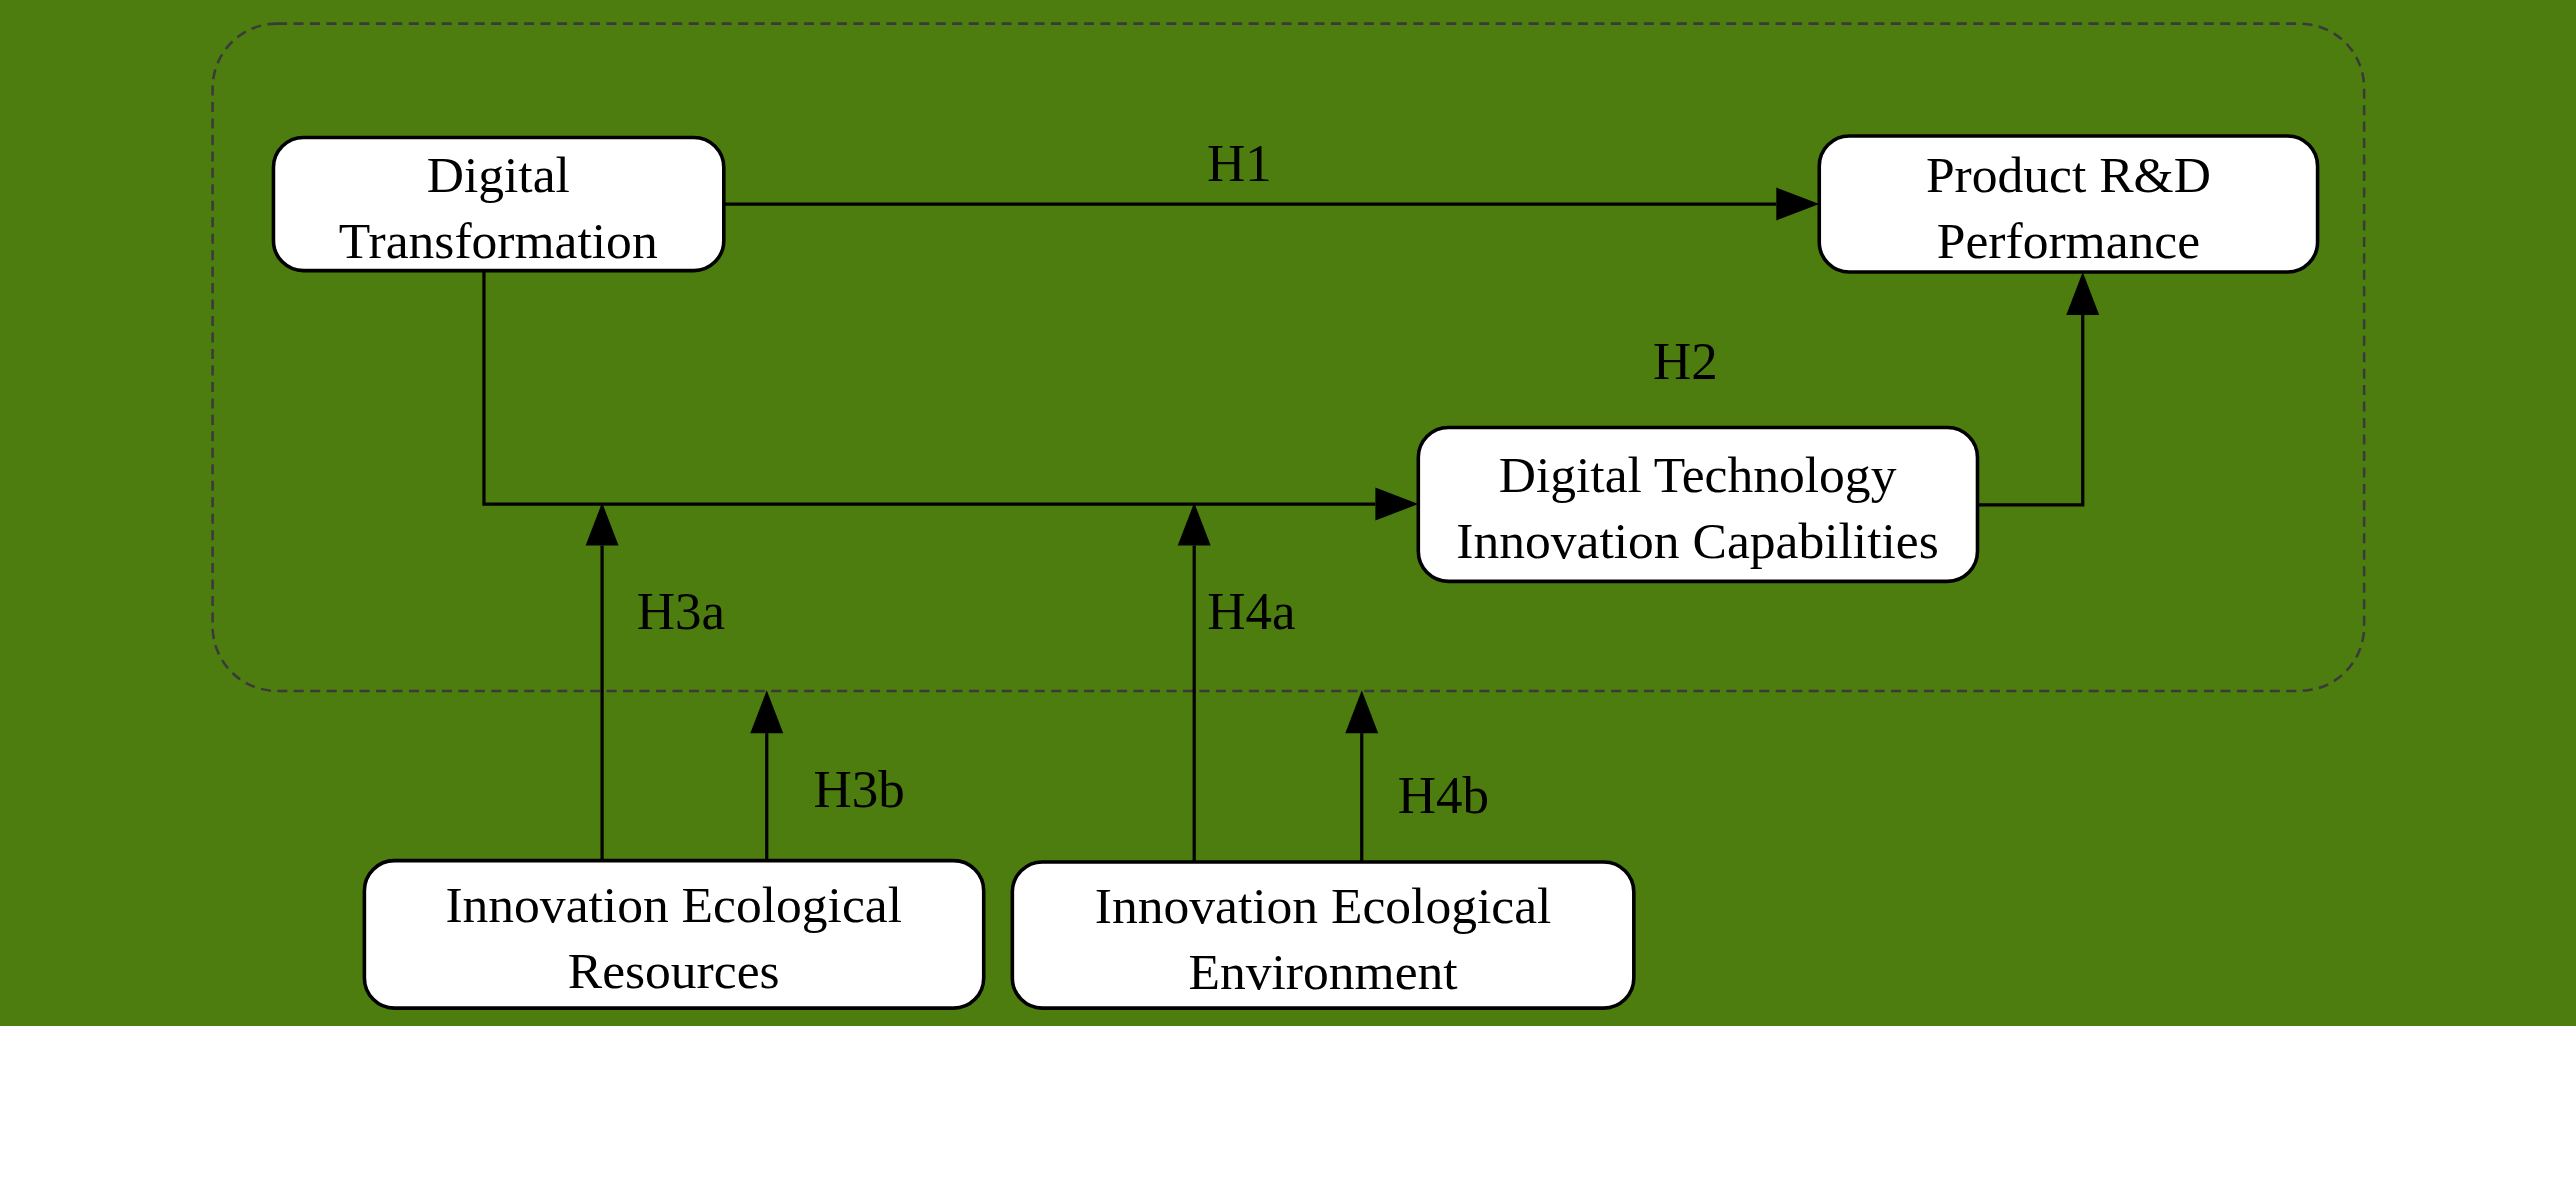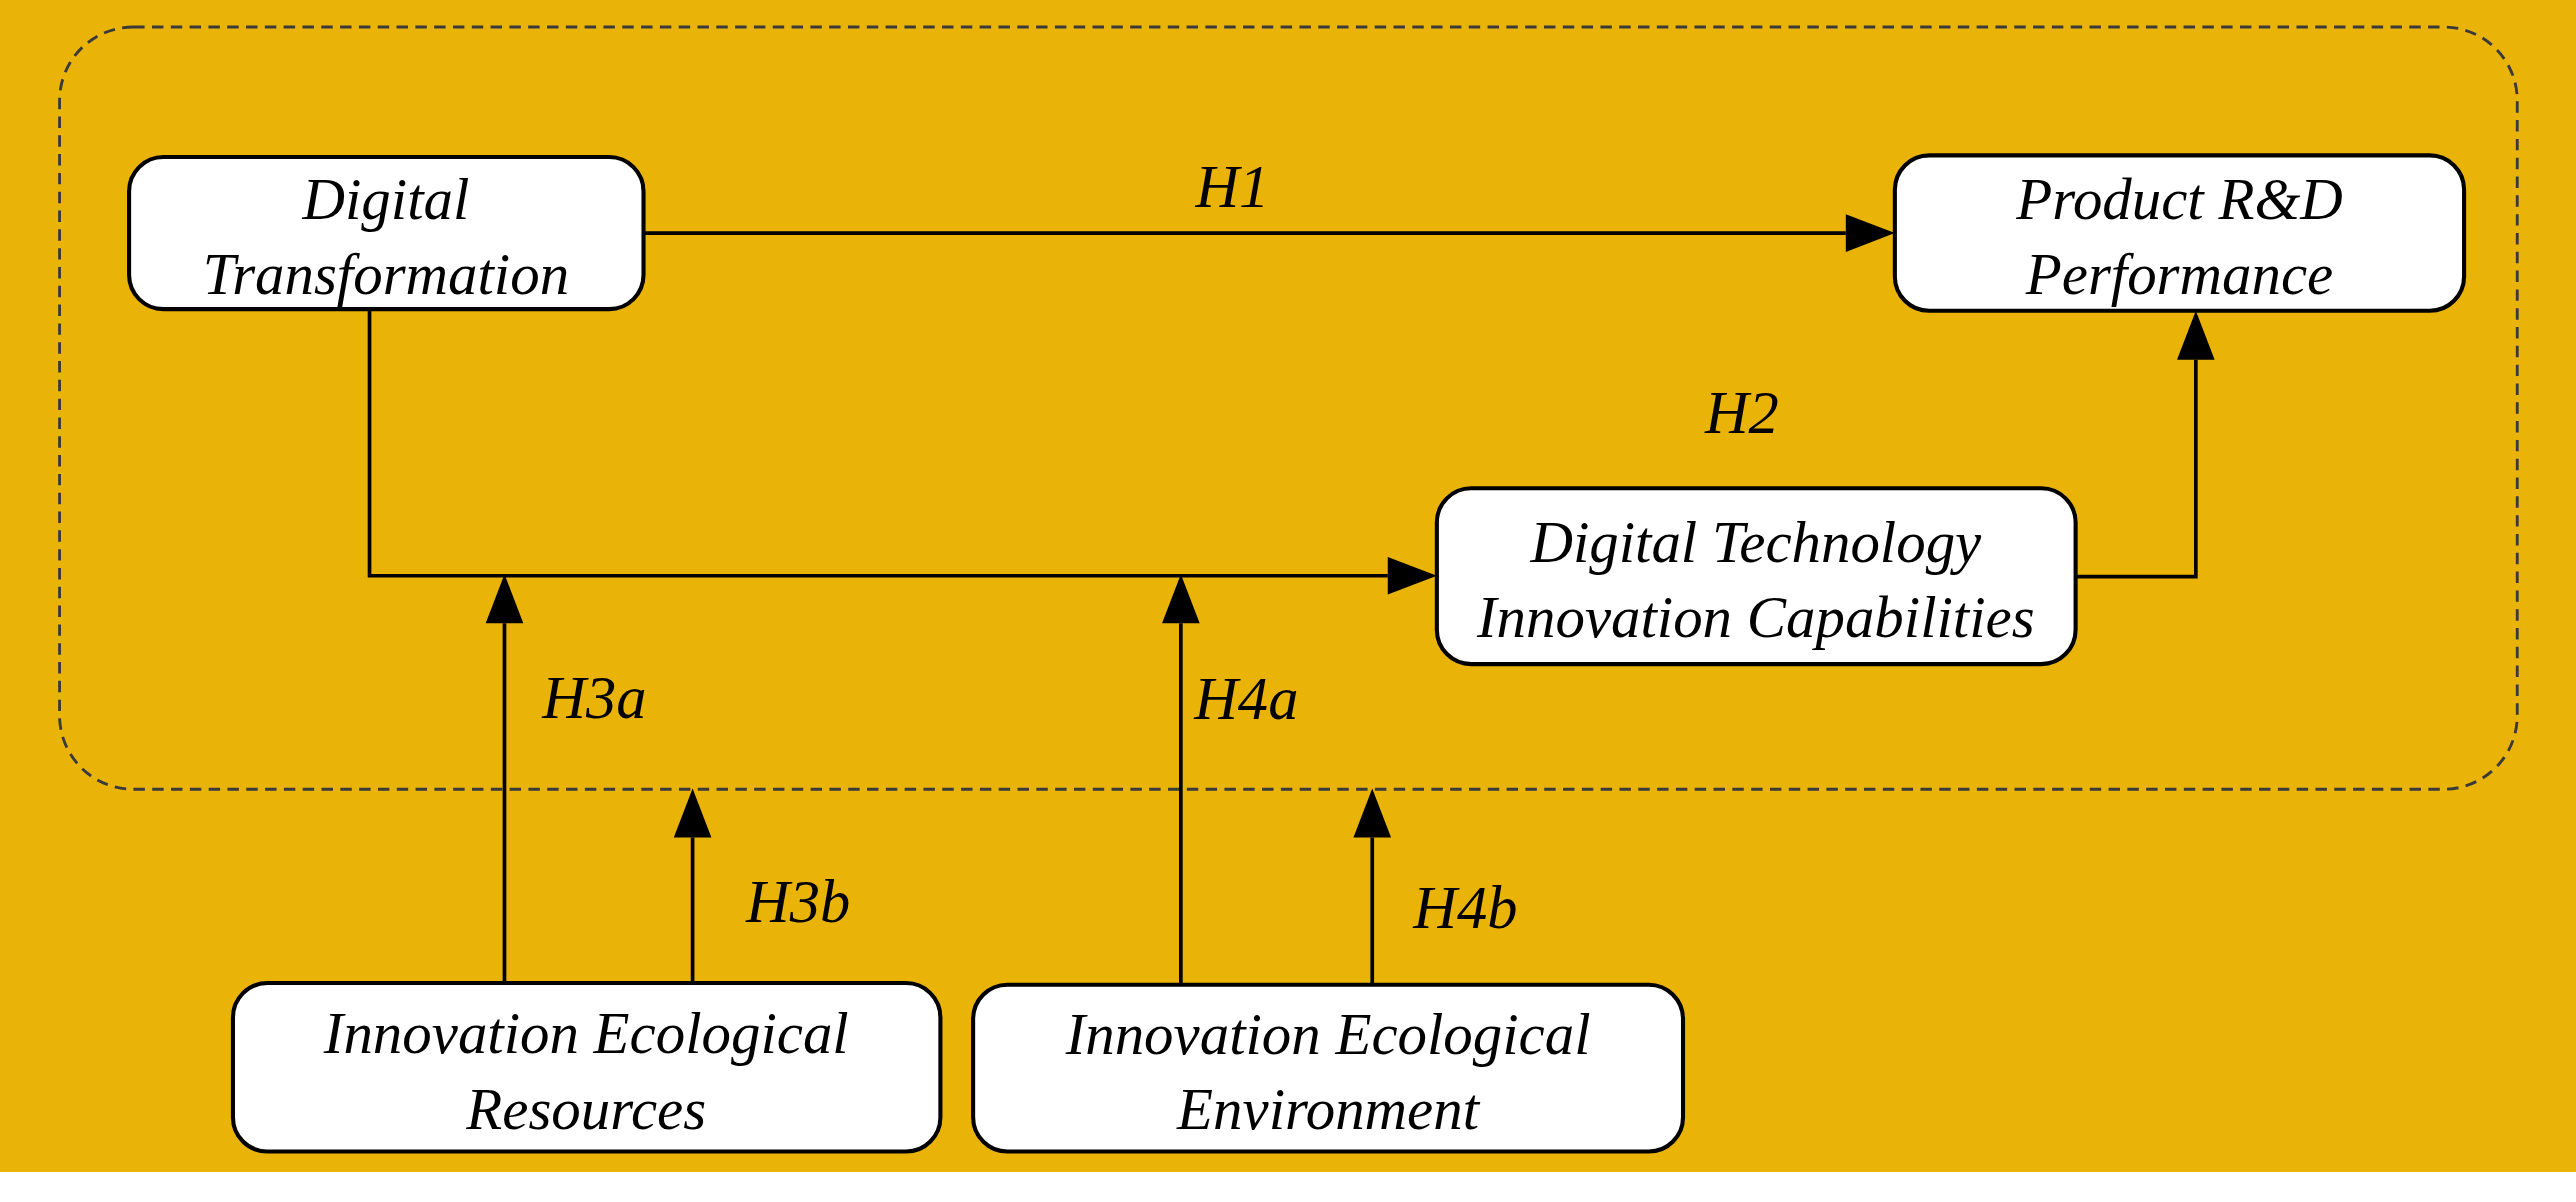--- a/index.html
+++ b/index.html
@@ -2,24 +2,23 @@
 <html style="font-size:13.4px"><head>
 <meta charset="utf-8">
 <style>
   html, body {
     margin: 0;
     padding: 0;
     background: #ffffff;
   }
   .figure-canvas {
     width: 2576px;
-    height: 1172px;
-    background: #eab308;
+    height: 1026px;
+    background: #4d7c0f;
     position: relative;
-    font-style: italic;
   }
   svg {
     display: block;
     width: 100%;
     height: 100%;
   }
   .box-rect {
     fill: #ffffff;
     stroke: #000000;
     stroke-width: 5;

